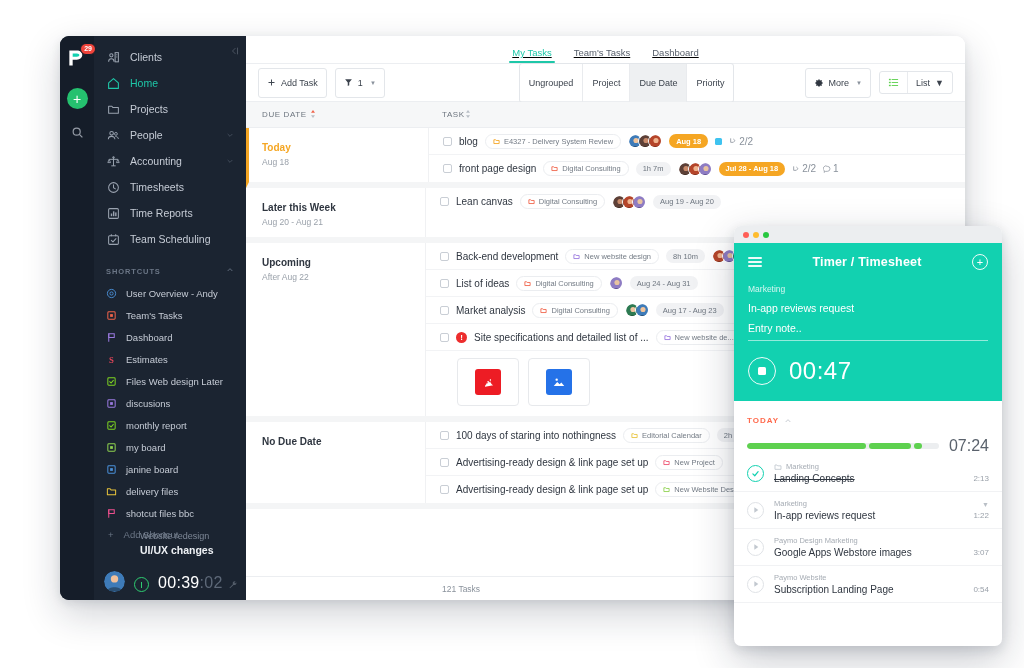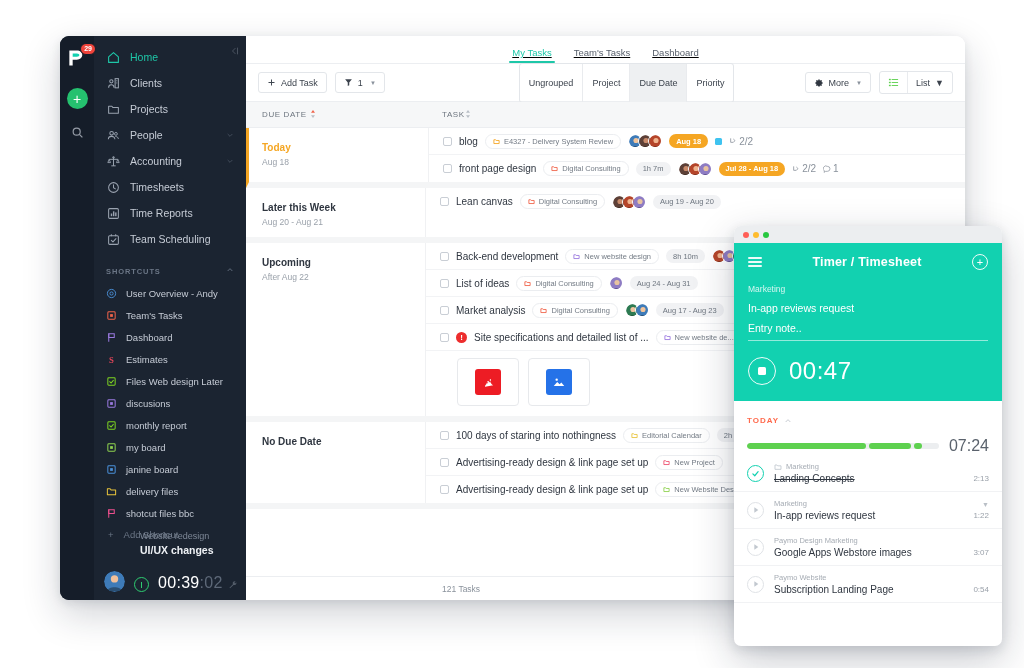--- a/index.html
+++ b/index.html
@@ -73,21 +73,21 @@
 
   
   .content { flex:1; background:#fff; display:flex; flex-direction:column; min-width:0; position:relative;}
   .tabs-bar { height:28px; display:flex; align-items:flex-end; justify-content:center; gap:22px; border-bottom:1px solid #eceef1;text-decoration:underline; }
   .tab { font-size:9.5px; color:#58606c; padding-bottom:5px; cursor:pointer; position:relative; }
   .tab.active { color:#1ec7a8; }
   .tab.active:after { content:""; position:absolute; left:-3px; right:-3px; bottom:0; height:2px; background:#1ec7a8; border-radius:2px;}
 
   .toolbar { height:38px; display:flex; align-items:center; padding: 0 12px; gap:8px; border-bottom:1px solid #eceef1;}
   .btn {
-    border:1px solid #e3e6ea; background:#fff; border-radius:3px; height:21px;
+    border:1px solid #e3e6ea; background:#fff; border-radius:3px; height:30px;
     display:flex; align-items:center; gap:5px; padding:0 8px; font-size:9px; color:#3c434d; cursor:pointer;
   }
   .btn .caret { font-size:6px; color:#8a929c; margin-left:2px;}
   .seg { display:flex; border:1px solid #e3e6ea; border-radius:3px; overflow:hidden; height:40px; }
   .seg div { font-size:9px; color:#3c434d; padding:0 9px; display:flex; align-items:center; border-right:1px solid #e9ebee; cursor:pointer;}
   .seg div:last-child { border-right:none; }
   .seg div.on { background:#eef0f2; }
   .spacer { flex:1; }
   .view-group { display:flex; border:1px solid #e3e6ea; border-radius:3px; height:23px; overflow:hidden;}
   .view-group .vg { display:flex; align-items:center; padding:0 8px; font-size:9px; color:#3c434d; gap:5px; cursor:pointer;}
@@ -205,39 +205,39 @@
 
       <div class="side-main">
         <div class="collapse-btn">
           <svg width="10" height="10" viewBox="0 0 24 24" fill="none" stroke="#97a0ad" stroke-width="2">
             <path d="M13 5 L6 12 L13 19"></path>
               <line x1="18" y1="4" x2="18" y2="20"></line>
           </svg>
         </div>
 
         <div id="nav-list">
-            <div class="nav-item active">
-              <span class="nav-ico">
-                <svg viewBox="0 0 24 24" width="13" height="13">
-                  <path d="M12 3 L21 11 L21 21 L3 21 L3 11 Z" fill="none" stroke="#1ec7a8" stroke-width="2" stroke-linejoin="round"></path>
-                </svg>
-              </span>
-              <span>Home</span>
-            </div>
             <div class="nav-item">
               <span class="nav-ico">
                 <svg viewBox="0 0 24 24" width="13" height="13">
                   <circle cx="8" cy="8" r="3" fill="none" stroke="#9aa3b0" stroke-width="1.9"></circle>
                   <path d="M3 20c0-3.5 2.3-5.5 5-5.5s5 2 5 5.5" fill="none" stroke="#9aa3b0" stroke-width="1.9"></path>
                   <rect x="15" y="3" width="6" height="17" fill="none" stroke="#9aa3b0" stroke-width="1.9"></rect>
                   <line x1="17" y1="7" x2="19" y2="7" stroke="#9aa3b0" stroke-width="1.6"></line>
                   <line x1="17" y1="11" x2="19" y2="11" stroke="#9aa3b0" stroke-width="1.6"></line>
                 </svg>
               </span>
               <span>Clients</span>
+            </div>
+            <div class="nav-item active">
+              <span class="nav-ico">
+                <svg viewBox="0 0 24 24" width="13" height="13">
+                  <path d="M12 3 L21 11 L21 21 L3 21 L3 11 Z" fill="none" stroke="#1ec7a8" stroke-width="2" stroke-linejoin="round"></path>
+                </svg>
+              </span>
+              <span>Home</span>
             </div>
             <div class="nav-item">
               <span class="nav-ico">
                 <svg viewBox="0 0 24 24" width="13" height="13">
                   <path d="M3 6h6l2 2.5h10V19H3Z" fill="none" stroke="#9aa3b0" stroke-width="1.9" stroke-linejoin="round"></path>
                 </svg>
               </span>
               <span>Projects</span>
             </div>
             <div class="nav-item">

